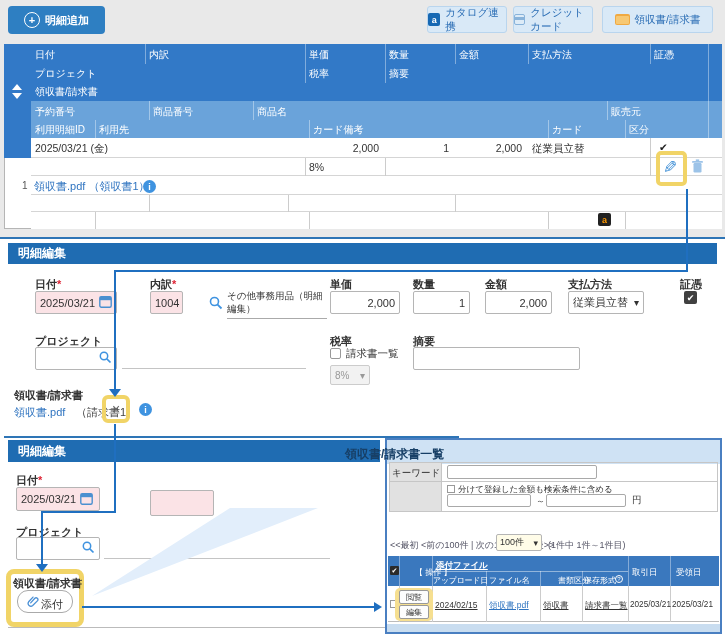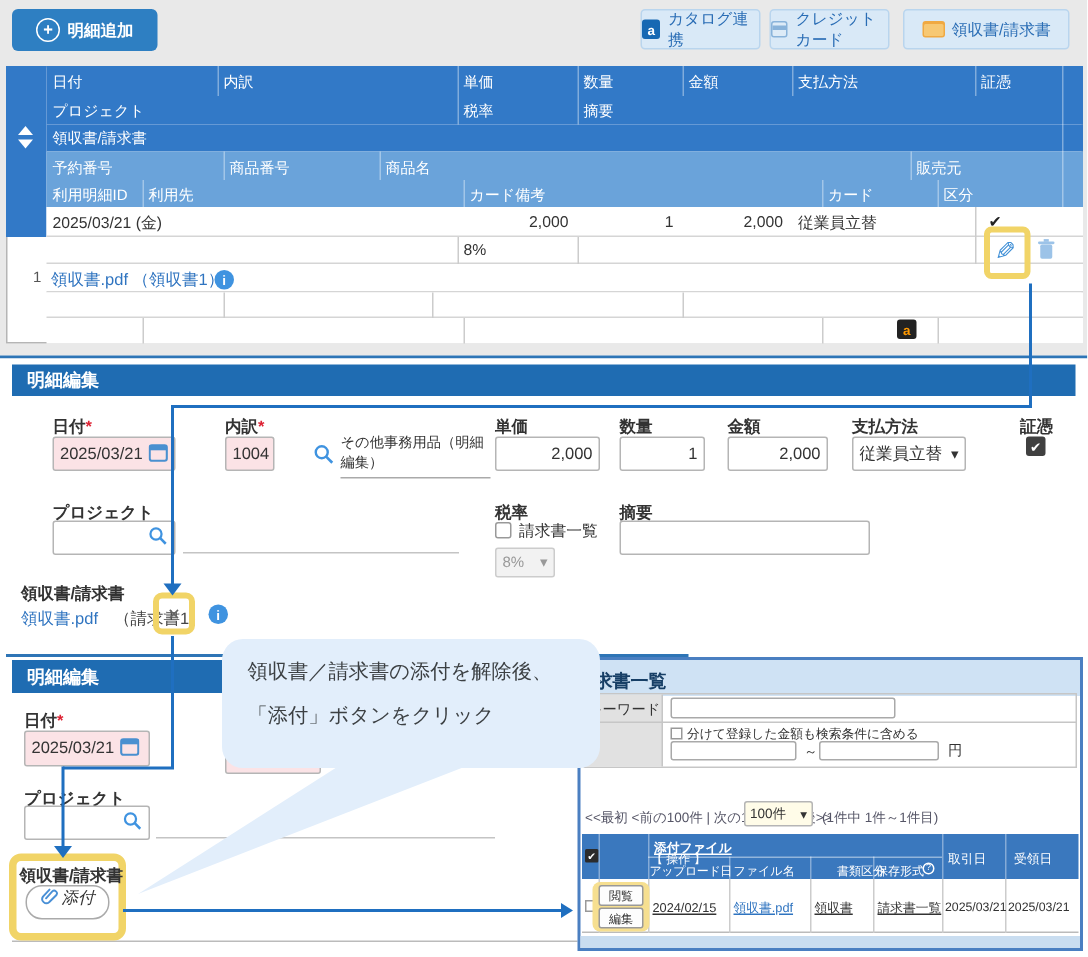--- a/index.html
+++ b/index.html
@@ -237,21 +237,21 @@
   <div class="abs inp pink" style="left:150px;top:490px;width:64px;height:26px;z-index:11;"></div>
   <span class="abs lbl" style="left:16px;top:525px;z-index:11;">プロジェクト</span>
   <div class="abs inp" style="left:16px;top:537px;width:84px;height:23px;justify-content:flex-end;z-index:11;">
     <span><svg width="13" height="13">
           <circle cx="5" cy="5" r="3.7" fill="none" stroke="#3f93e0" stroke-width="1.5"></circle>
           <line x1="7.8" y1="7.8" x2="11.5" y2="11.5" stroke="#3f93e0" stroke-width="1.7"></line>
         </svg></span>
   </div>
   <div class="abs" style="left:104px;top:558px;width:226px;height:1px;background:#c4c4c4;z-index:11;"></div>
   <span class="abs lbl" style="left:13px;top:576px;z-index:46;">領収書/請求書</span>
-  <div class="abs" style="left:17px;top:590px;width:56px;height:23px;background:#fff;border:1px solid #aaa;border-radius:11px;display:flex;align-items:flex-start;justify-content:center;gap:2px;box-sizing:border-box;z-index:46;font-style:italic;">
+  <div class="abs" style="left:17px;top:590px;width:56px;height:23px;background:#fff;border:1px solid #aaa;border-radius:11px;display:flex;align-items:flex-end;justify-content:center;gap:2px;box-sizing:border-box;z-index:46;">
     <span><svg width="12" height="13" viewBox="0 0 13 14">
           <path d="M4 8.5 L8.5 3.5 a2 2 0 0 1 3 2.6 L6.2 11.3 a3 3 0 0 1 -4.4 -4 L6.5 2.2" fill="none" stroke="#4a90d6" stroke-width="1.4" stroke-linecap="round"></path>
         </svg></span>
     <span style="font-size:11px;color:#333;">添付</span>
   </div>
   <div class="abs" style="left:6px;top:569px;width:78px;height:58px;border:5px solid #f1d467;border-radius:8px;box-sizing:border-box;z-index:45;"></div>
   <div class="abs" style="left:8px;top:627px;width:452px;height:1px;background:#bbb;z-index:10;"></div>
 
   <div class="abs" style="left:385px;top:438px;width:337px;height:196px;background:#fff;border:2px solid #4a7fc1;box-sizing:border-box;z-index:30;"></div>
   <div class="abs" style="left:387px;top:440px;width:333px;height:24px;background:#cfe2f4;z-index:30;"></div>
@@ -271,21 +271,21 @@
 
   <span class="abs" style="left:390px;top:539px;font-size:9px;color:#556;white-space:nowrap;z-index:31;">&lt;&lt;最初 &lt;前の100件 | 次の100件&gt; 最後&gt;&gt;</span>
   <div class="abs" style="left:496px;top:534px;width:46px;height:17px;background:#fffce8;border:1px solid #b5b5b5;border-radius:2px;box-sizing:border-box;display:flex;align-items:center;justify-content:space-between;padding:0 3px;font-size:9px;color:#333;z-index:31;">
     <span>100件</span>
     <span>▾</span>
   </div>
   <span class="abs" style="left:548px;top:539px;font-size:9px;color:#556;white-space:nowrap;z-index:31;">(1件中 1件～1件目)</span>
 
   <div class="abs" style="left:388px;top:556px;width:331px;height:30px;background:#3a78be;z-index:31;"></div>
   <div class="abs" style="left:390px;top:566px;width:9px;height:9px;background:#2b2b2b;border-radius:1px;color:#fff;font-size:7px;display:flex;align-items:center;justify-content:center;z-index:32;">✔</div>
-  <span class="abs" style="left:401px;top:567px;font-size:8px;color:#fff;white-space:nowrap;z-index:32;padding-left:33px;">【 操作 】</span>
+  <span class="abs" style="left:382px;top:567px;font-size:8px;color:#fff;white-space:nowrap;z-index:32;padding-left:33px;">【 操作 】</span>
   <span class="abs cell85" style="left:436px;top:560px;color:#fff;font-weight:bold;z-index:32;">添付ファイル</span>
   <div class="abs" style="left:432px;top:571px;width:196px;height:1px;background:rgba(255,255,255,.45);z-index:32;"></div>
   <span class="abs" style="left:433px;top:575px;font-size:8px;color:#fff;letter-spacing:-0.3px;white-space:nowrap;z-index:32;">アップロード日</span>
   <span class="abs" style="left:489px;top:575px;font-size:8px;color:#fff;white-space:nowrap;z-index:32;">ファイル名</span>
   <span class="abs" style="left:542px;top:575px;font-size:8px;color:#fff;white-space:nowrap;z-index:32;margin-left:16px;">書類区分</span>
   <span class="abs" style="left:584px;top:575px;font-size:8px;color:#fff;white-space:nowrap;z-index:32;">保存形式</span>
   <span class="abs" style="left:615px;top:575px;width:8px;height:8px;border:1px solid #fff;border-radius:50%;color:#fff;font-size:6px;display:flex;align-items:center;justify-content:center;box-sizing:border-box;z-index:32;">?</span>
   <span class="abs" style="left:632px;top:567px;font-size:8.5px;color:#fff;white-space:nowrap;z-index:32;">取引日</span>
   <span class="abs" style="left:676px;top:567px;font-size:8.5px;color:#fff;white-space:nowrap;z-index:32;">受領日</span>
   <div class="abs sep" style="left:399px;top:556px;height:30px;z-index:32;"></div>
@@ -312,24 +312,20 @@
   <span class="abs" style="left:489px;top:600px;font-size:8.5px;color:#2f74c0;text-decoration:underline;white-space:nowrap;z-index:33;">領収書.pdf</span>
   <span class="abs cell85" style="left:543px;top:600px;z-index:33;">領収書</span>
   <span class="abs cell85" style="left:585px;top:600px;z-index:33;">請求書一覧</span>
   <span class="abs" style="left:630px;top:600px;font-size:8.2px;color:#333;white-space:nowrap;z-index:33;">2025/03/21</span>
   <span class="abs" style="left:672px;top:600px;font-size:8.2px;color:#333;white-space:nowrap;z-index:33;">2025/03/21</span>
   <div class="abs" style="left:387px;top:624px;width:333px;height:8px;background:#c9ddf0;z-index:31;"></div>
 
   <svg class="abs" style="left:85px;top:505px;z-index:39;" width="240" height="95">
     <polygon points="145,3 233,3 7,91" fill="#e2eefb"></polygon>
   </svg>
-  <div class="abs" style="left:148px;top:426px;width:252px;height:86px;background:#e2eefb;border-radius:14px;z-index:40;">
-    <div style="position:absolute;left:17px;top:13px;font-size:13.5px;color:#3c4043;white-space:nowrap;">領収書／請求書の添付を解除後、</div>
-    <div style="position:absolute;left:17px;top:42px;font-size:13.5px;color:#3c4043;white-space:nowrap;">「添付」ボタンをクリック</div>
-  </div>
 
   <div class="abs arrow" style="left:686px;top:189px;width:2px;height:82px;z-index:50;"></div>
   <div class="abs arrow" style="left:114px;top:270px;width:574px;height:2px;z-index:50;"></div>
   <div class="abs arrow" style="left:114px;top:272px;width:2px;height:118px;z-index:50;"></div>
   <div class="abs ahead-down" style="left:109px;top:389px;z-index:50;"></div>
   <div class="abs arrow" style="left:114px;top:424px;width:2px;height:88px;z-index:50;"></div>
   <div class="abs arrow" style="left:42px;top:511px;width:74px;height:2px;z-index:50;"></div>
   <div class="abs arrow" style="left:41px;top:511px;width:2px;height:55px;z-index:50;"></div>
   <div class="abs ahead-down" style="left:36px;top:564px;z-index:50;"></div>
   <div class="abs arrow" style="left:82px;top:606px;width:292px;height:2px;z-index:50;"></div>

